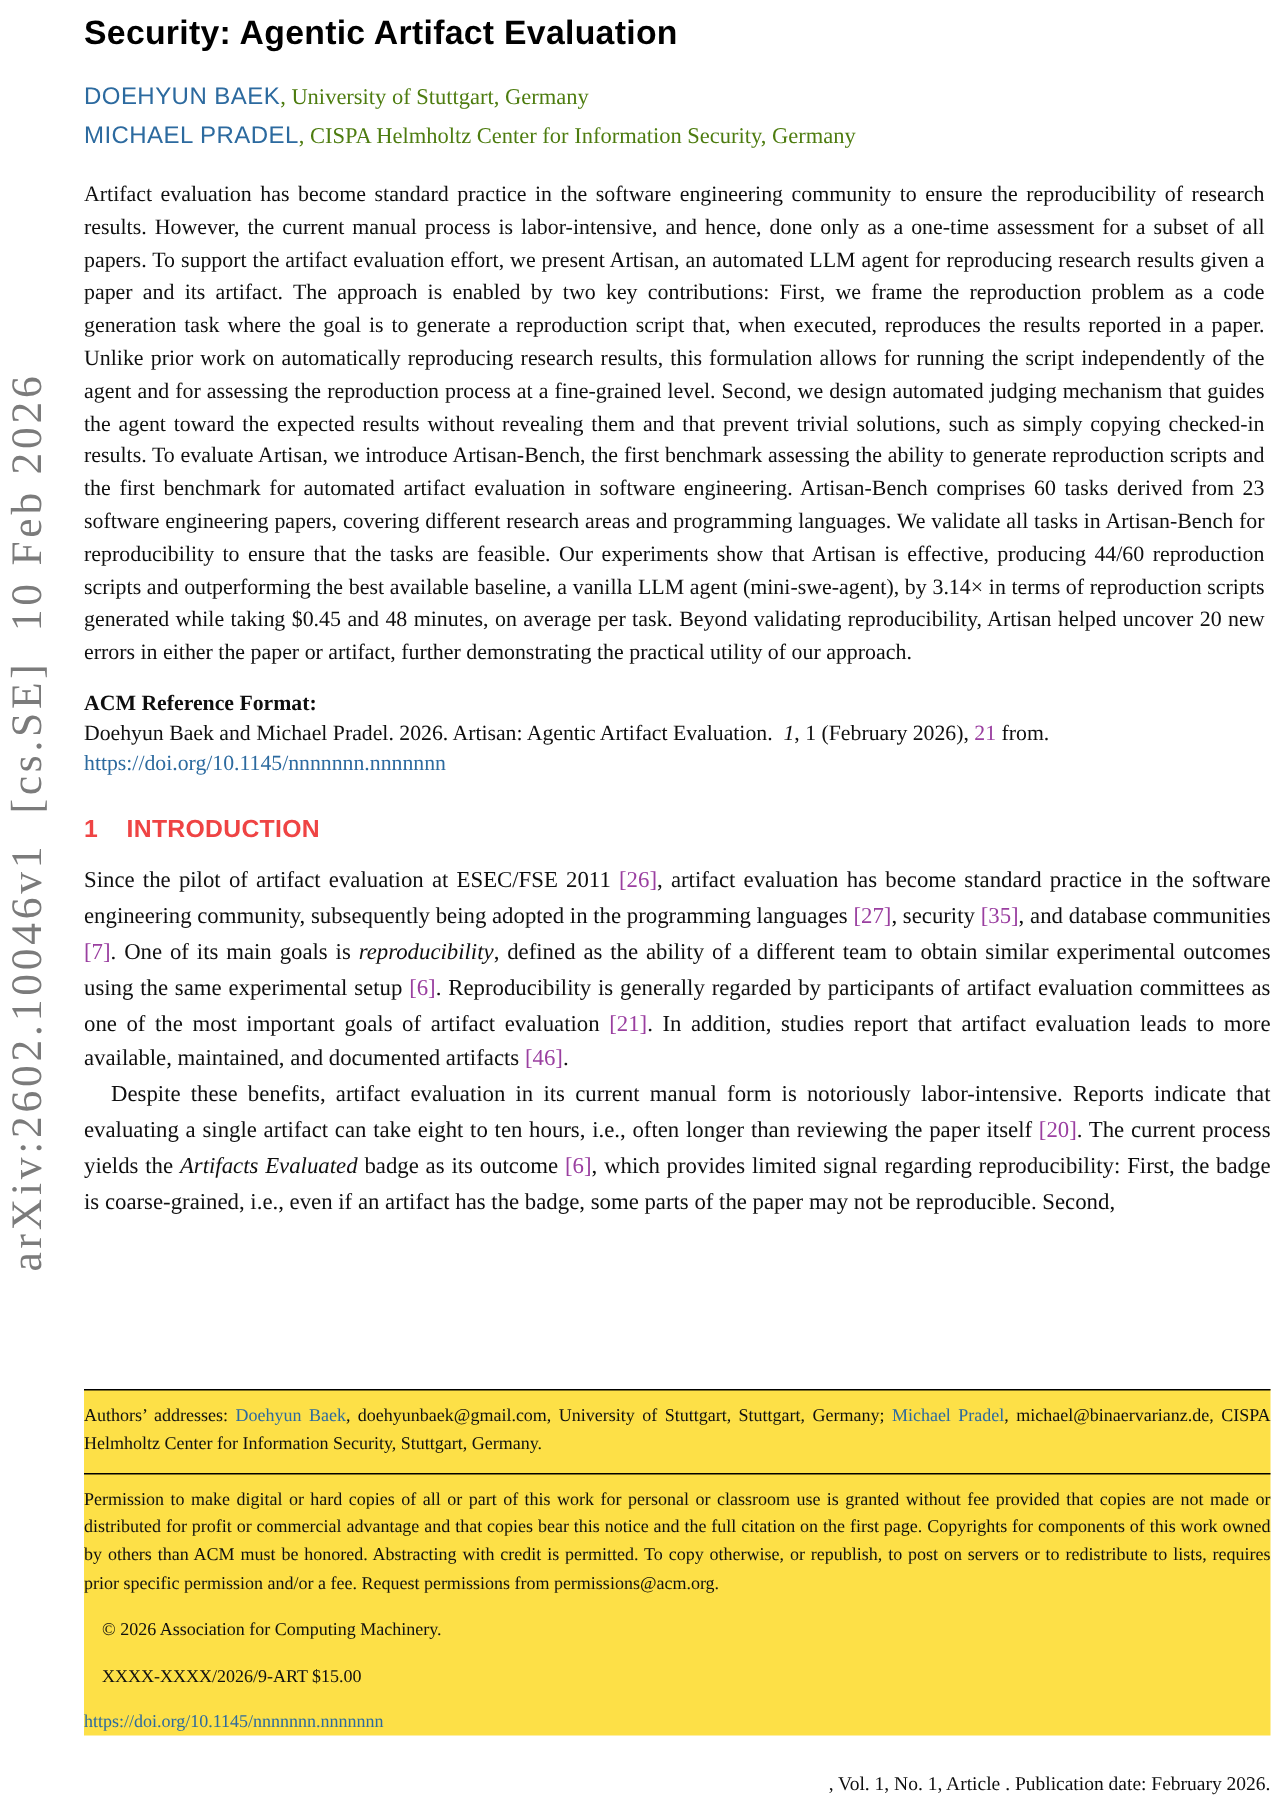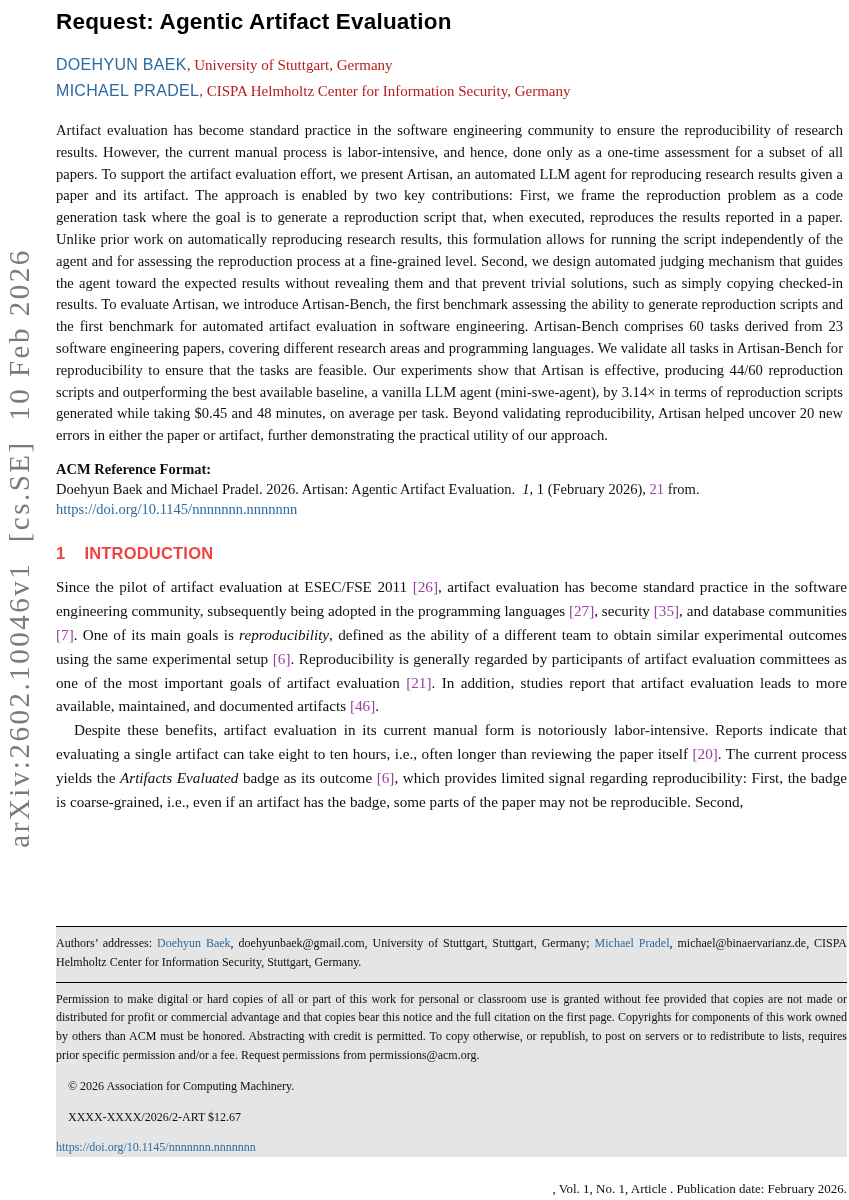--- a/index.html
+++ b/index.html
@@ -29,21 +29,21 @@
     font-family:"Liberation Sans",sans-serif;
     font-weight:700;font-size:22.5px;letter-spacing:.2px;
     color:#000;margin:9px 0 0 0;
   }
   .authors{margin-top:17px;}
   .author-row{font-size:15px;line-height:26px;}
   .author-name{
     font-family:"Liberation Sans",sans-serif;
     font-size:16px;letter-spacing:.3px;
   }
-  .affiliation{font-family:"Liberation Serif",serif;font-size:15px;color:#b91c1c;}
+  .affiliation{font-family:"Liberation Serif",serif;font-size:15px;color:#4d7c0f;}
 
   .abstract{
     margin:16px 4px 0 0;
     font-size:14.6px;line-height:21.8px;
     text-align:justify;
   }
 
   .acm-ref-heading{font-size:14.5px;font-weight:700;margin:14px 0 0 0;}
   .acm-ref{font-size:14.5px;line-height:20.5px;margin:1px 0 0 0;text-align:justify;}
   .doi-line{display:block;font-size:14.5px;line-height:20.5px;text-decoration:none;}
@@ -57,21 +57,21 @@
 
   .body-para{
     font-size:15.2px;line-height:23.9px;
     text-align:justify;margin:0;
   }
   .body-para.first{margin-top:12px;}
   .body-para.indented{text-indent:18px;}
 
   .footnotes{
     position:absolute;left:56px;top:926px;width:791px;
-    background:#e5e5e5;
+    background:#fde047;
     font-size:12px;line-height:18.8px;
   }
   .fn-rule{border:none;border-top:1.5px solid #000;margin:0 0 7px 0;}
   .fn-rule.second{margin-top:3px;}
   .fn-para{margin:0 0 10px 0;text-align:justify;}
   .fn-line{margin:12px;}
   .fn-doi{display:block;text-decoration:none;margin-top:0;}
 
   .page-footer{
     position:absolute;top:1181px;right:2px;
@@ -88,21 +88,21 @@
 <body>
 
 <div class="page">
 
   <div class="arxiv-stamp">
     <span>arXiv:2602.10046v1&nbsp; [cs.SE]&nbsp; 10 Feb 2026</span>
   </div>
 
   <div class="content">
 
-    <h1 class="paper-title">Request: Agentic Artifact Evaluation</h1>
+    <h1 class="paper-title">Security: Agentic Artifact Evaluation</h1>
 
     <div class="authors">
       <div class="author-row">
         <span class="author-name link-blue">DOEHYUN BAEK</span><span class="affiliation">, University of Stuttgart, Germany</span>
       </div>
       <div class="author-row">
         <span class="author-name link-blue">MICHAEL PRADEL</span><span class="affiliation">, CISPA Helmholtz Center for Information Security, Germany</span>
       </div>
     </div>
 
@@ -118,19 +118,19 @@
     <p class="body-para indented"><span class="seg-plain">Despite these benefits, artifact evaluation in its current manual form is notoriously labor-intensive. Reports indicate that evaluating a single artifact can take eight to ten hours, i.e., often longer than reviewing the paper itself </span><span class="seg-cite">[20]</span><span class="seg-plain">. The current process yields the </span><span class="seg-italic">Artifacts Evaluated</span><span class="seg-plain"> badge as its outcome </span><span class="seg-cite">[6]</span><span class="seg-plain">, which provides limited signal regarding reproducibility: First, the badge is coarse-grained, i.e., even if an artifact has the badge, some parts of the paper may not be reproducible. Second,</span></p>
 
   </div>
 
   <div class="footnotes">
     <hr class="fn-rule">
     <p class="fn-para"><span class="seg-plain">Authors’ addresses: </span><span class="seg-link">Doehyun Baek</span><span class="seg-plain">, doehyunbaek@gmail.com, University of Stuttgart, Stuttgart, Germany; </span><span class="seg-link">Michael Pradel</span><span class="seg-plain">, michael@binaervarianz.de, CISPA Helmholtz Center for Information Security, Stuttgart, Germany.</span></p>
     <hr class="fn-rule second">
     <p class="fn-para">Permission to make digital or hard copies of all or part of this work for personal or classroom use is granted without fee provided that copies are not made or distributed for profit or commercial advantage and that copies bear this notice and the full citation on the first page. Copyrights for components of this work owned by others than ACM must be honored. Abstracting with credit is permitted. To copy otherwise, or republish, to post on servers or to redistribute to lists, requires prior specific permission and/or a fee. Request permissions from permissions@acm.org.</p>
     <p class="fn-line">© 2026 Association for Computing Machinery.</p>
-    <p class="fn-line">XXXX-XXXX/2026/2-ART $12.67</p>
+    <p class="fn-line">XXXX-XXXX/2026/9-ART $15.00</p>
     <a class="fn-doi link-blue">https://doi.org/10.1145/nnnnnnn.nnnnnnn</a>
   </div>
 
   <div class="page-footer">, Vol. 1, No. 1, Article . Publication date: February 2026.</div>
 
 </div>
 
 </body></html>

